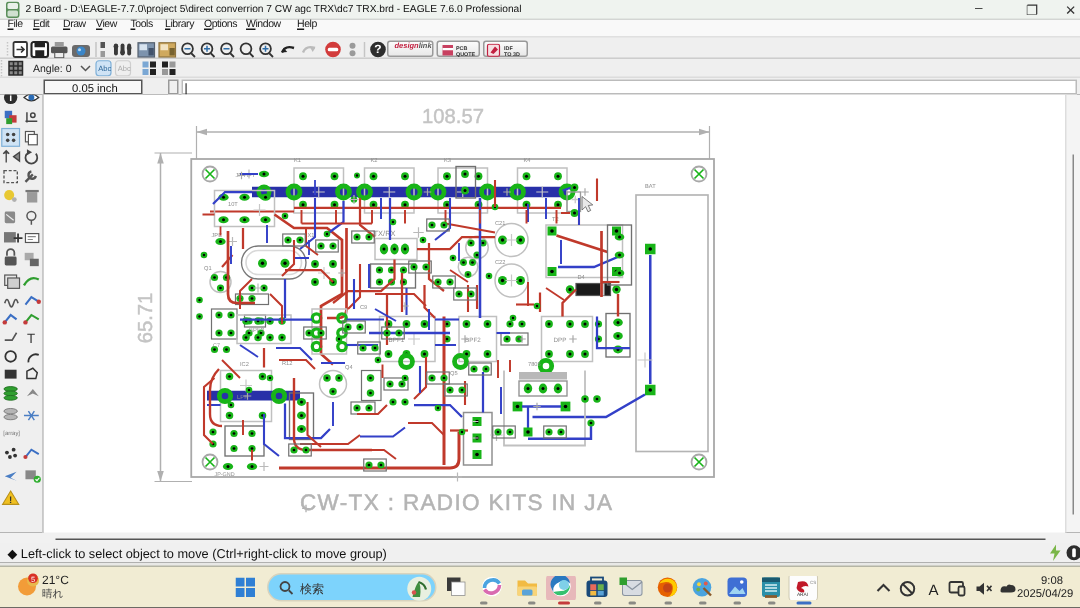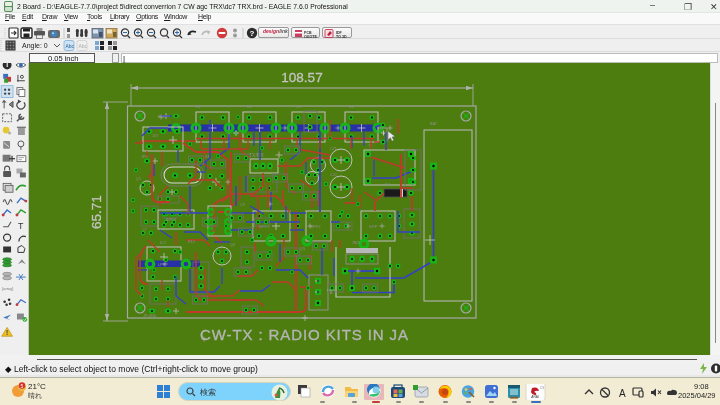--- a/index.html
+++ b/index.html
@@ -14,21 +14,21 @@
 #menubar { left:0; top:13px; width:720px; height:11px; background:#f9f9f9; color:#1a1a1a; font-size:7px; letter-spacing:-0.3px; }
 #menubar span { position:absolute; top:0px; }
 #menubar u { text-decoration:underline; }
 
 #toolbar1 { left:0; top:24px; width:720px; height:15px; background:#efefef; border-top:1px solid #e0e0e0; border-bottom:1px solid #dcdcdc; }
 #toolbar2 { left:0; top:39px; width:720px; height:13px; background:#efefef; border-bottom:1px solid #dcdcdc; }
 #cmdrow  { left:0; top:52px; width:720px; height:11px; background:#efefef; }
 .tbtn { position:absolute; border:1px solid #9a9a9a; border-radius:2px; background:linear-gradient(#fbfbfb,#e8e8e8); font-size:5px; color:#c22040; }
 
 #sidebar { left:0; top:63px; width:29px; height:292px; background:#efefef; border-right:1px solid #c8c8c8; }
-#canvas { left:29px; top:63px; width:681px; height:300px; background:#4d7c0f; }
+#canvas { left:29px; top:63px; width:681px; height:300px; background:#ffffff; }
 #vscroll { left:710px; top:63px; width:10px; height:292px; background:#f4f4f4; border-left:1px solid #ddd; }
 #hscroll { left:0; top:355px; width:720px; height:7px; background:#f1f1f1; }
 #statusbar { left:0; top:362px; width:720px; height:13px; background:#f0f0f0; font-size:8.5px; color:#111; }
 #winborder { left:0; top:375px; width:720px; height:3px; background:#e8e8e6; border-bottom:1px solid #b5b5a5; }
 
 #taskbar { left:0; top:378px; width:720px; height:27px; background:#f1ecd3; }
 .tund { position:absolute; top:23px; width:5px; height:2px; border-radius:1px; background:#8a8a84; }
 </style>
 </head>
 <body>

